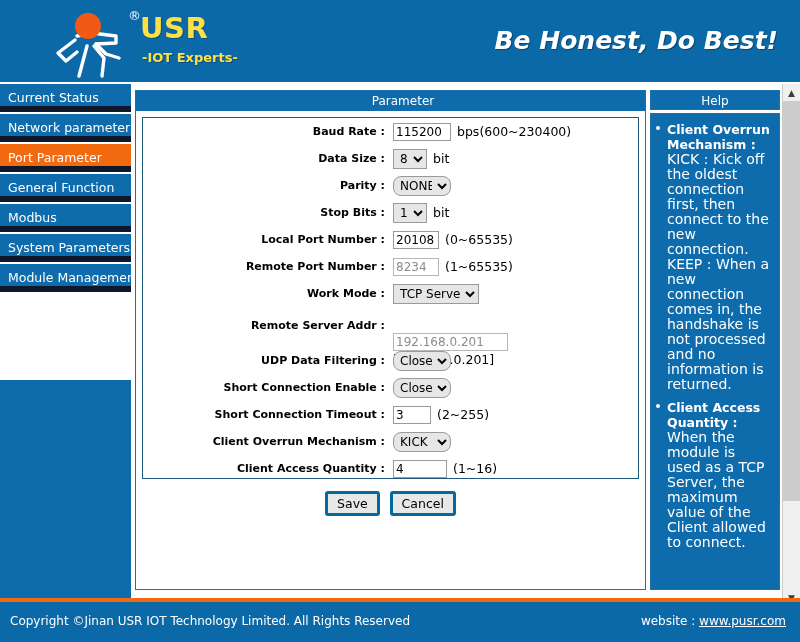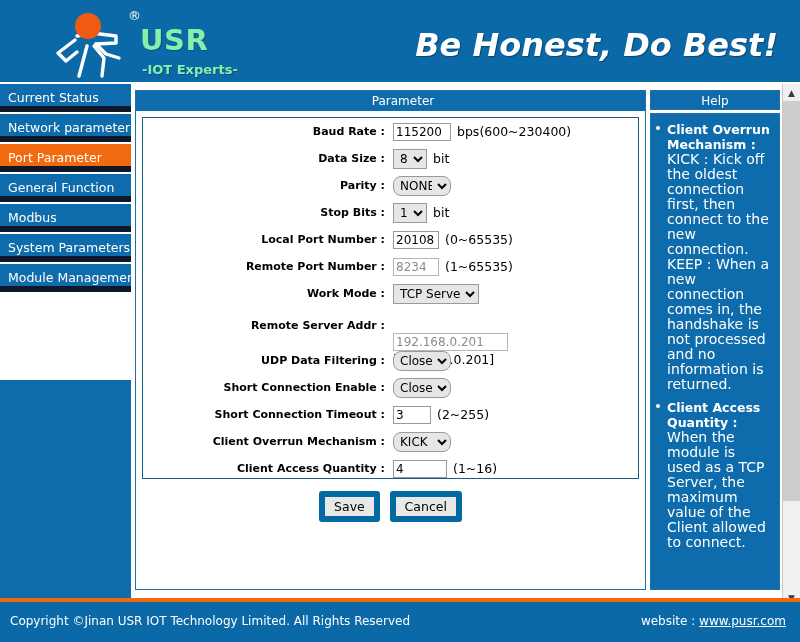--- a/index.html
+++ b/index.html
@@ -7,26 +7,26 @@
     width:800px;height:642px;overflow:hidden;
     background:#ffffff;
     font-family:"DejaVu Sans","Liberation Sans",sans-serif;
     font-size:12px;color:#000;
   }
   #page{position:relative;width:800px;height:642px;background:#fff;}
 
   
   .header{position:absolute;left:0;top:0;width:800px;height:82px;background:#0c69a8;}
   .logo-wrap{position:absolute;left:44px;top:6px;width:108px;height:72px;}
-  .brand{position:absolute;left:140px;top:12px;color:#86efac;margin-top:12px;}
+  .brand{position:absolute;left:140px;top:12px;color:#fde047;}
   .brand-title{font-size:29px;font-weight:bold;letter-spacing:.5px;line-height:32px;
     text-shadow:1px 1px 0 rgba(0,0,0,.25);}
   .brand-sub{font-size:13px;font-weight:bold;margin-top:6px;margin-left:2px;
     text-shadow:1px 1px 0 rgba(0,0,0,.25);}
-  .slogan{position:absolute;right:22px;top:26px;color:#fff;font-size:32px;
+  .slogan{position:absolute;right:22px;top:26px;color:#fff;font-size:25px;
     font-weight:bold;font-style:italic;text-shadow:1px 1px 1px rgba(0,0,0,.35);}
 
   
   .hdr-rule{position:absolute;left:0;top:82px;width:800px;height:2px;background:#ffffff;}
 
   
   .sidebar{position:absolute;left:0;top:84px;width:131px;height:506px;background:#ffffff;}
   .nav-item{position:relative;height:28px;margin-bottom:2px;background:#0f6cac;
     color:#ffffff;font-size:12.5px;line-height:28px;padding-left:8px;
     box-sizing:border-box;white-space:nowrap;overflow:hidden;
@@ -69,21 +69,21 @@
   .s-mid{width:58px;border-radius:8px;}
   .s-wide{width:86px;}
 
   .addr-row{display:flex;align-items:flex-start;height:40px;}
   .addr-row .lbl{padding-top:12px;}
   .addr-note{font-size:12.5px;margin-top:1px;}
 
   .btn-bar{text-align:center;margin-top:12px;}
   .btn{
     font-family:"DejaVu Sans","Liberation Sans",sans-serif;font-size:12.5px;
-    background:#e8e8e8;border:6px solid #0369a1;border-radius:3px;
+    background:#e8e8e8;border:3px solid #0369a1;border-radius:3px;
     padding:2px 9px;margin:0 3px;color:#000;cursor:pointer;
   }
 
   
   .help{position:absolute;left:650px;top:90px;width:130px;height:500px;}
   .help-title{height:20px;line-height:20px;background:#0f6cac;color:#ffffff;
     text-align:center;font-size:12px;border:1px solid #1f6fa8;box-sizing:border-box;}
   .help-body{margin-top:3px;background:#0f6cac;color:#ffffff;height:477px;
     box-sizing:border-box;padding:8px 6px 6px 4px;overflow:hidden;
     border:1px solid #1f6fa8;}

